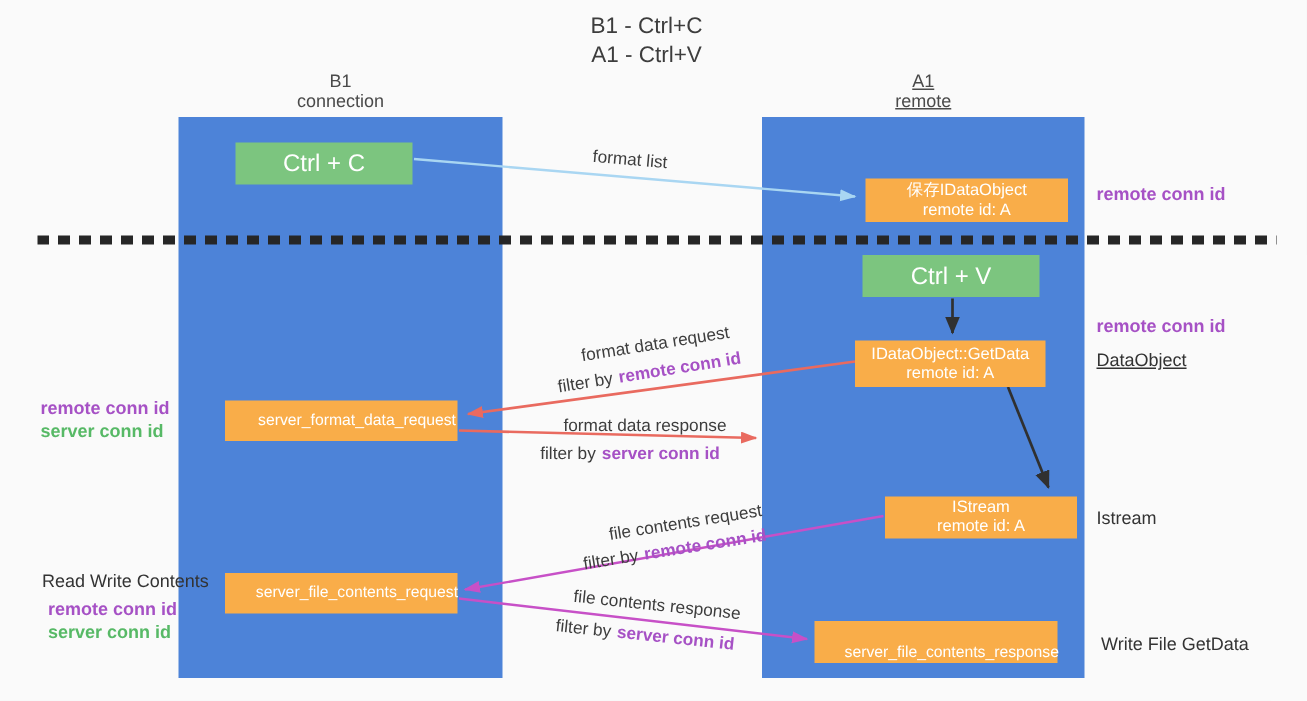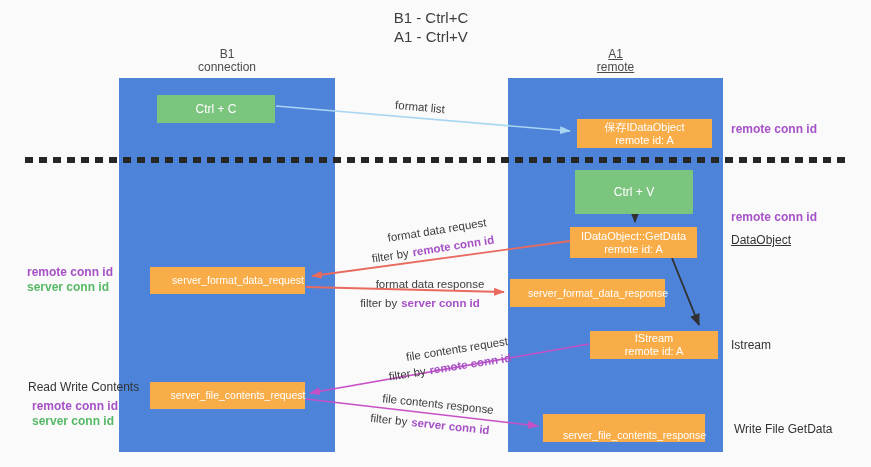--- a/index.html
+++ b/index.html
@@ -31,21 +31,21 @@
   .dashline{
     top:157px;left:25px;width:826px;height:6px;
     background-image:repeating-linear-gradient(90deg,#262626 0px,#262626 8px,transparent 8px,transparent 14px);
   }
   .node{
     display:flex;flex-direction:column;align-items:center;justify-content:center;
     color:#ffffff;text-align:center;
     font-size:11px;line-height:13px;
     box-sizing:border-box;
   }
-  .node.green{background:#7cc57f;font-size:12px;}
+  .node.green{background:#7cc57f;font-size:16px;}
   .node.orange{background:#f9ad49;}
   .node.small{font-size:10.5px;padding-left:21px;}
   .edge-label{
     font-size:11.5px;color:#3d3d3d;
     text-align:center;white-space:nowrap;
   }
   .conn-purple{color:#a651c5;font-weight:bold;}
   .conn-green{color:#57b966;font-weight:bold;}
   .side-label{
     font-size:12px;white-space:nowrap;
@@ -105,36 +105,33 @@
 
   <div class="abs layer2 node green" style="left:157px;top:95px;width:118px;height:28px;">
     <div>Ctrl + C</div>
   </div>
 
   <div class="abs layer2 node orange" style="left:577px;top:119px;width:135px;height:29px;">
     <div>保存IDataObject</div>
     <div>remote id: A</div>
   </div>
 
-  <div class="abs layer2 node green" style="left:575px;top:170px;width:118px;height:44px;">
+  <div class="abs layer2 node green" style="left:575px;top:170px;width:118px;height:28px;">
     <div>Ctrl + V</div>
   </div>
 
   <div class="abs layer2 node orange" style="left:570px;top:227px;width:127px;height:31px;">
     <div>IDataObject::GetData</div>
     <div>remote id: A</div>
   </div>
 
   <div class="abs layer2 node orange small" style="left:150px;top:267px;width:155px;height:27px;">
     <div>server_format_data_request</div>
   </div>
 
-  <div class="abs layer2 node orange small" style="left:510px;top:279px;width:155px;height:28px;">
-    <div>server_format_data_response</div>
-  </div>
 
   <div class="abs layer2 node orange" style="left:590px;top:331px;width:128px;height:28px;">
     <div>IStream</div>
     <div>remote id: A</div>
   </div>
 
   <div class="abs layer2 node orange small" style="left:150px;top:382px;width:155px;height:27px;">
     <div>server_file_contents_request</div>
   </div>
 

